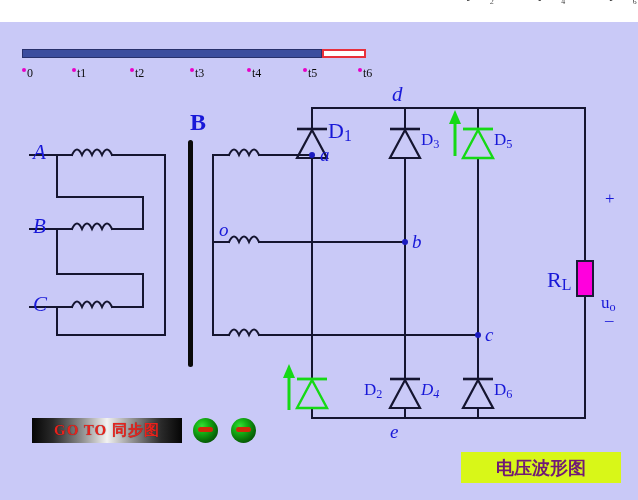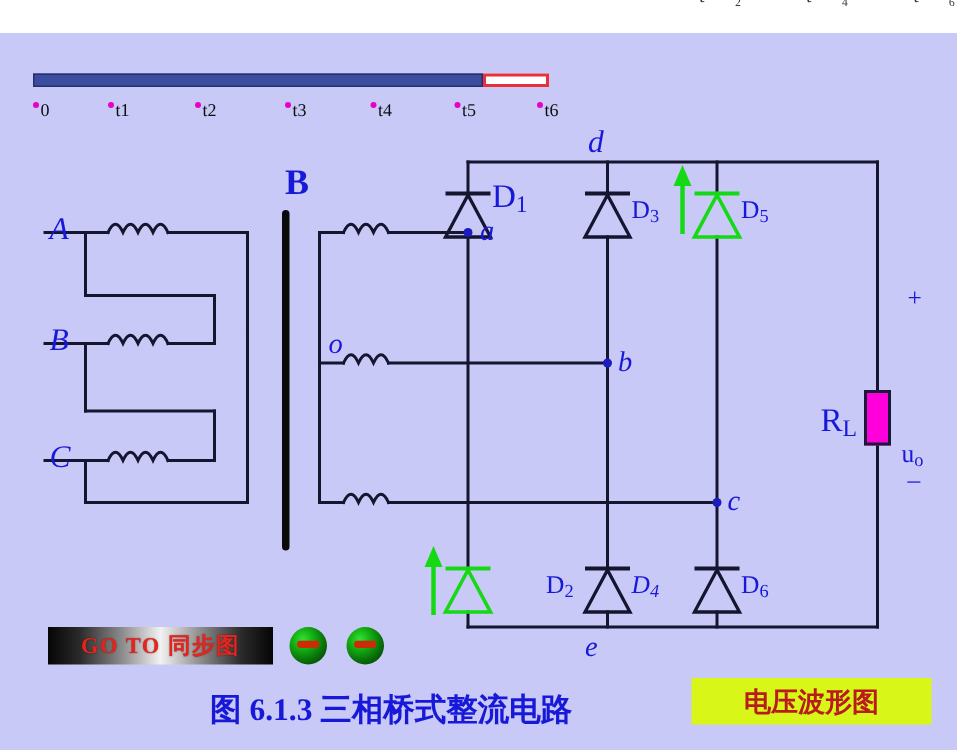--- a/index.html
+++ b/index.html
@@ -162,21 +162,21 @@
     position: absolute;
     left: 461px; top: 430px;
     width: 160px; height: 31px;
     background: #d8f718;
     display: flex;
     align-items: center;
     justify-content: center;
     cursor: pointer;
   }
   .wave-btn .txt {
-    color: #b91c1c;
+    color: #701a75;
     font-size: 18px;
     font-weight: bold;
     font-family: "Liberation Serif", serif;
   }
   .caption {
     position: absolute;
     left: 140px; top: 437px;
     color: #1818d8;
     font-size: 21px;
     font-weight: bold;
@@ -380,20 +380,19 @@
     </div>
     <div class="polarity" style="left:605px; top:167px;">+</div>
     <div class="polarity" style="left:605px; top:288px;">–</div>
 
     <div class="goto-btn">
       <span class="txt">GO TO 同步图</span>
     </div>
     <div class="led" style="left:193px;"></div>
     <div class="led" style="left:231px;"></div>
 
-    <div class="caption">图 6.1.3 三相桥式整流电路</div>
 
     <div class="wave-btn">
       <span class="txt">电压波形图</span>
     </div>
 
   </div>
 </div>
 
 </body></html>

